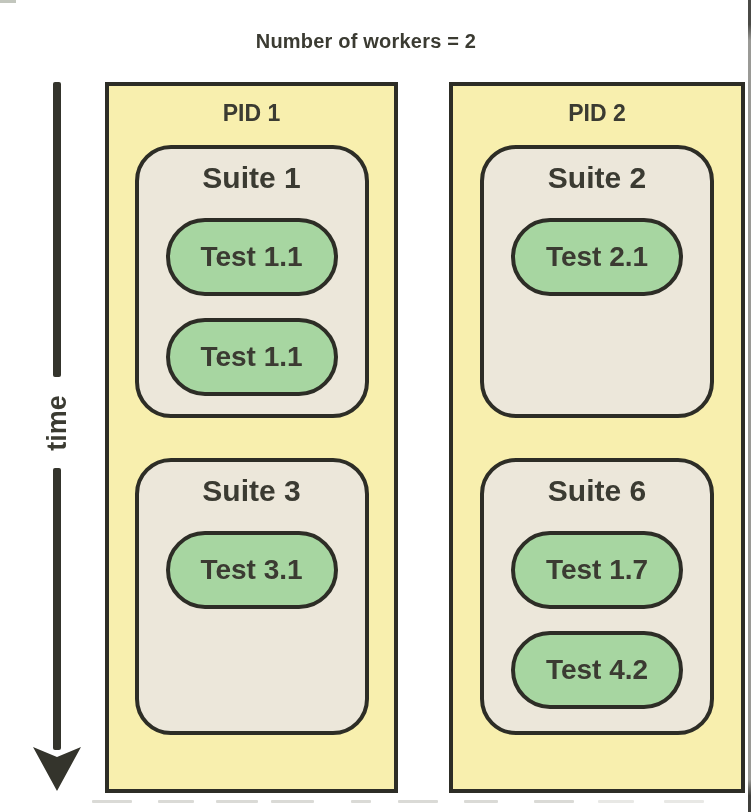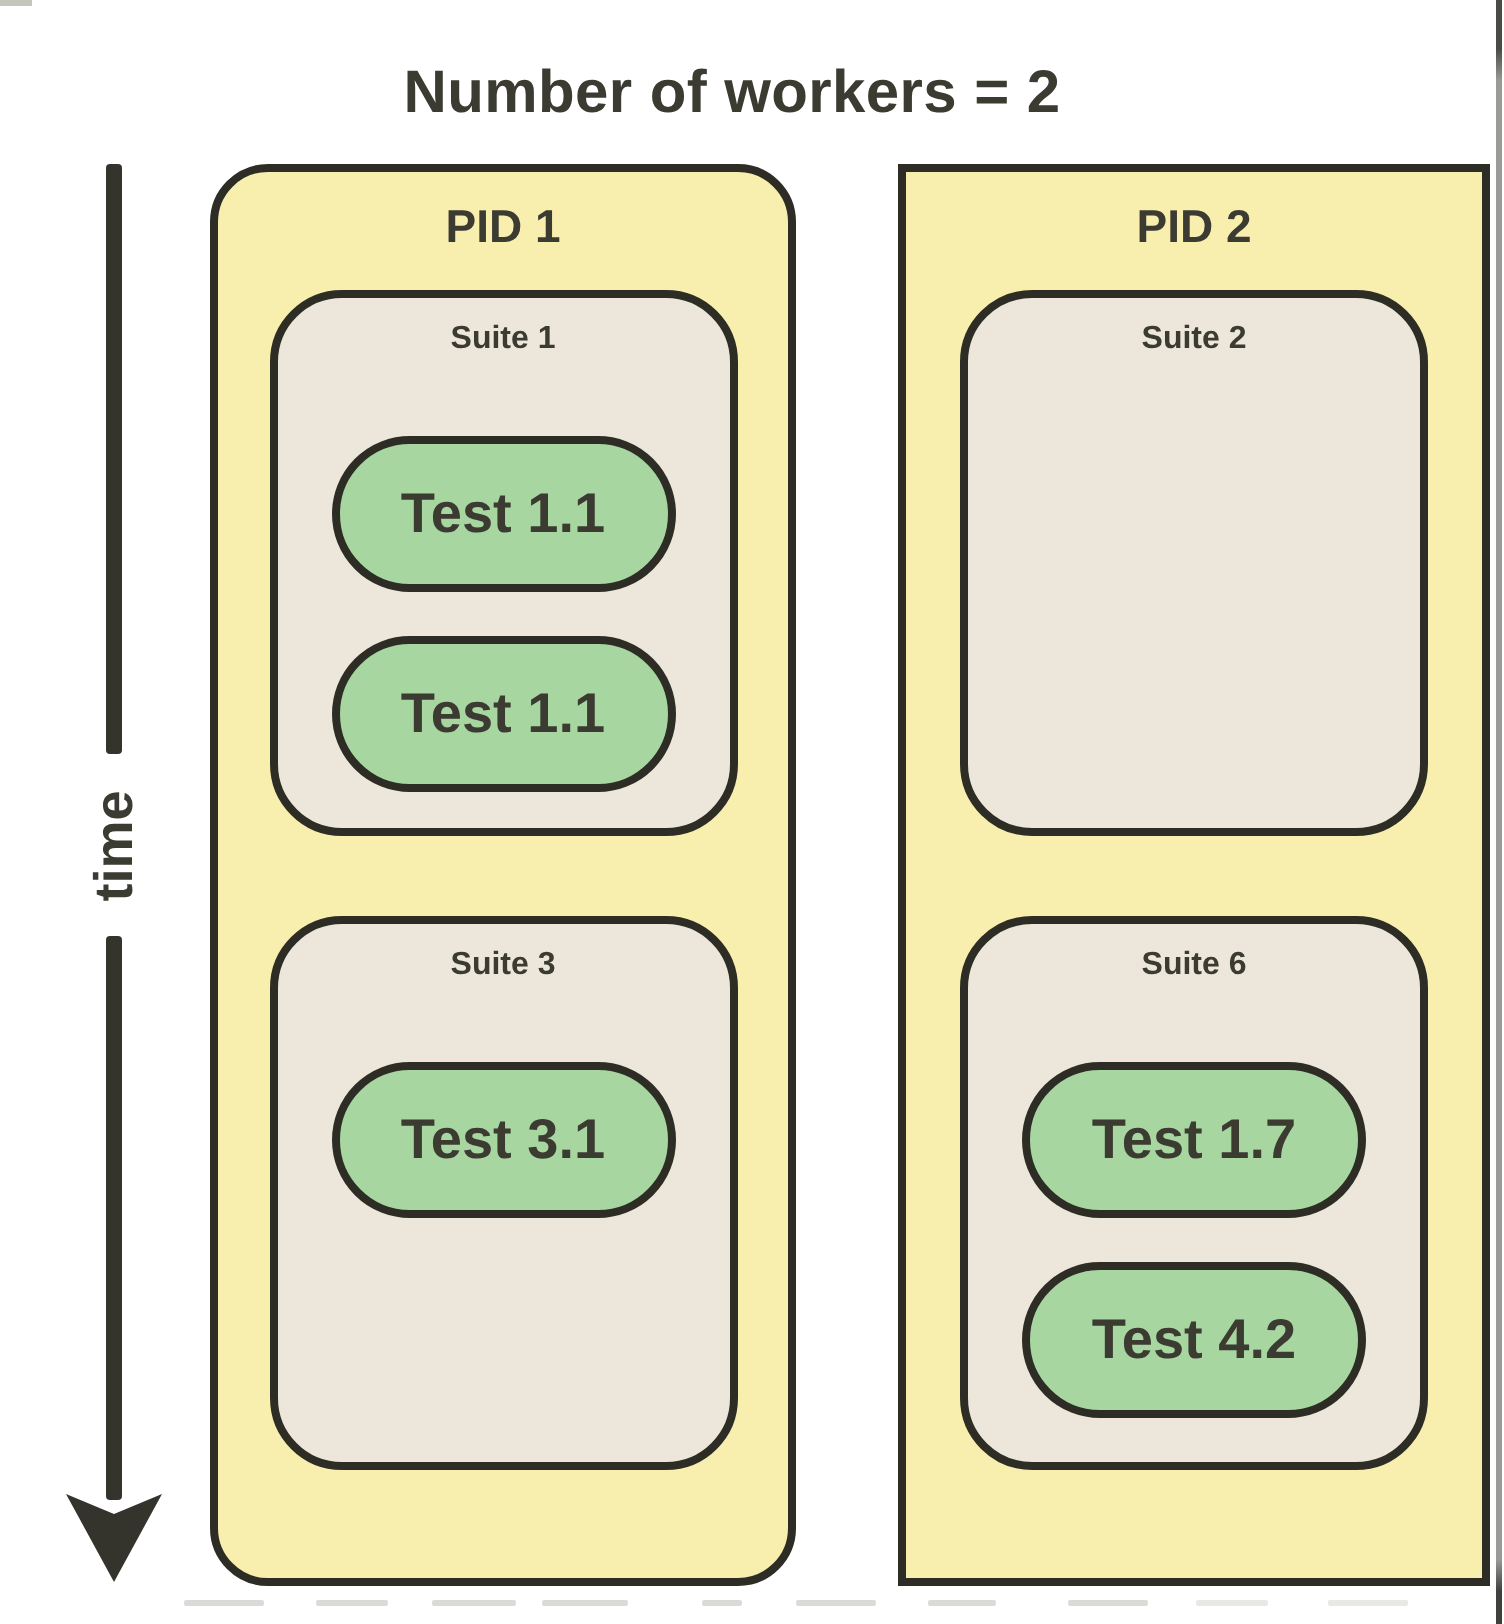--- a/index.html
+++ b/index.html
@@ -19,21 +19,21 @@
     overflow: hidden;
   }
 
   
   .diagram-title {
     position: absolute;
     top: 30px;
     left: 0;
     width: 732px;
     text-align: center;
-    font-size: 30px;
+    font-size: 20px;
     font-weight: 600;
     color: #3b3b32;
     letter-spacing: 0.2px;
   }
 
   
   .time-line-1 {
     position: absolute;
     left: 53px;
     top: 82px;
@@ -74,21 +74,21 @@
 
   
   .worker {
     position: absolute;
     top: 82px;
     height: 711px;
     background: #f8efae;
     border: 4px solid #2d2d26;
     box-sizing: border-box;
   }
-  .worker-1 { left: 105px; width: 293px; border-radius: 29px; }
+  .worker-1 { left: 105px; width: 293px; }
   .worker-2 { left: 449px; width: 296px; }
   .worker-label {
     text-align: center;
     padding-top: 14px;
     font-size: 23px;
     font-weight: 600;
     color: #3b3b32;
   }
 
   
@@ -100,21 +100,21 @@
     background: #ece7da;
     border: 4px solid #2d2d26;
     border-radius: 36px;
     box-sizing: border-box;
   }
   .suite-top    { top: 59px;  height: 273px; }
   .suite-bottom { top: 372px; height: 277px; }
   .suite-label {
     text-align: center;
     padding-top: 12px;
-    font-size: 16px;
+    font-size: 30px;
     font-weight: 600;
     color: #3b3b32;
   }
 
   
   .pill {
     position: absolute;
     left: 50%;
     transform: translateX(-50%);
     width: 172px;
@@ -195,20 +195,23 @@
         <span>Test 3.1</span>
       </div>
     </div>
   </div>
 
   <div class="worker worker-2">
     <div class="worker-label">PID 2</div>
 
     <div class="suite suite-top">
       <div class="suite-label">Suite 2</div>
+      <div class="pill pill-a">
+        <span>Test 2.1</span>
+      </div>
     </div>
 
     <div class="suite suite-bottom">
       <div class="suite-label">Suite 6</div>
       <div class="pill pill-a">
         <span>Test 1.7</span>
       </div>
       <div class="pill pill-b">
         <span>Test 4.2</span>
       </div>

